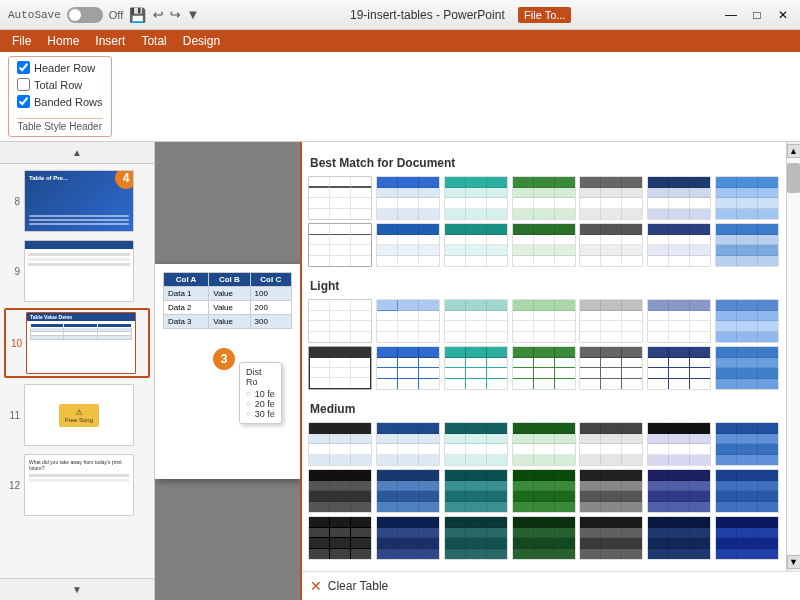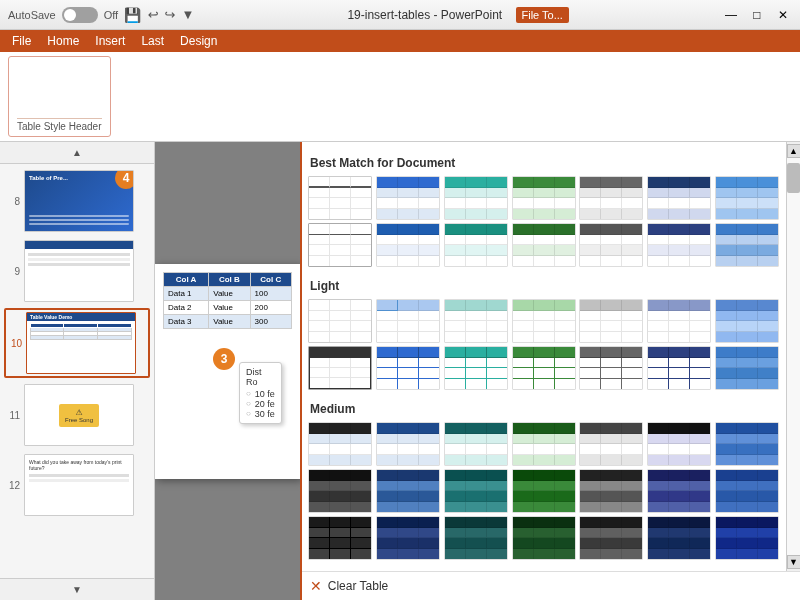--- a/index.html
+++ b/index.html
@@ -246,21 +246,21 @@
       display: flex;
       flex: 1;
       overflow: hidden;
     }
   </style>
 </head>
 <body>
 
 <div class="title-bar">
   <div class="title-bar-left">
-    <span style="font-size:11px;color:#555;">AutoSave</span>
+    <span style="font-size:11px;color:#555;font-family:Liberation Mono, monospace;">AutoSave</span>
     <div class="autosave-toggle">
       <div class="autosave-toggle-knob"></div>
     </div>
     <span style="font-size:11px;color:#555;">Off</span>
     <span style="font-size:14px;color:#555;cursor:pointer;">💾</span>
     <span style="font-size:13px;cursor:pointer;color:#555;">↩</span>
     <span style="font-size:13px;cursor:pointer;color:#555;">↪</span>
     <span style="font-size:13px;cursor:pointer;color:#555;">▼</span>
   </div>
   <div class="title-center">
@@ -272,27 +272,41 @@
     <div class="win-btn">—</div>
     <div class="win-btn">□</div>
     <div class="win-btn close">✕</div>
   </div>
 </div>
 
 <div class="menu-bar">
   <div class="menu-item">File</div>
   <div class="menu-item">Home</div>
   <div class="menu-item">Insert</div>
-  <div class="menu-item">Last</div>
+  <div class="menu-item">Total</div>
   <div class="menu-item">Design</div>
 </div>
 
 <div class="ribbon">
   <div class="ribbon-section">
     <div class="ribbon-cols">
+      <div style="display:flex;flex-direction:column;gap:4px;">
+        <label class="checkbox-row">
+          <input type="checkbox" checked="" style="">
+          <span>Header Row</span>
+        </label>
+        <label class="checkbox-row">
+          <input type="checkbox" style="">
+          <span>Total Row</span>
+        </label>
+        <label class="checkbox-row">
+          <input type="checkbox" checked="" style="">
+          <span>Banded Rows</span>
+        </label>
+      </div>
     </div>
     <div class="ribbon-section-title">Table Style Header</div>
   </div>
 </div>
 
 <div class="main-area">
 
   <div class="slide-panel">
     <div style="height:22px;background:#f0f0f0;border-bottom:1px solid #ccc;display:flex;align-items:center;justify-content:center;">
       <span style="font-size:10px;cursor:pointer;color:#555;">▲</span>

